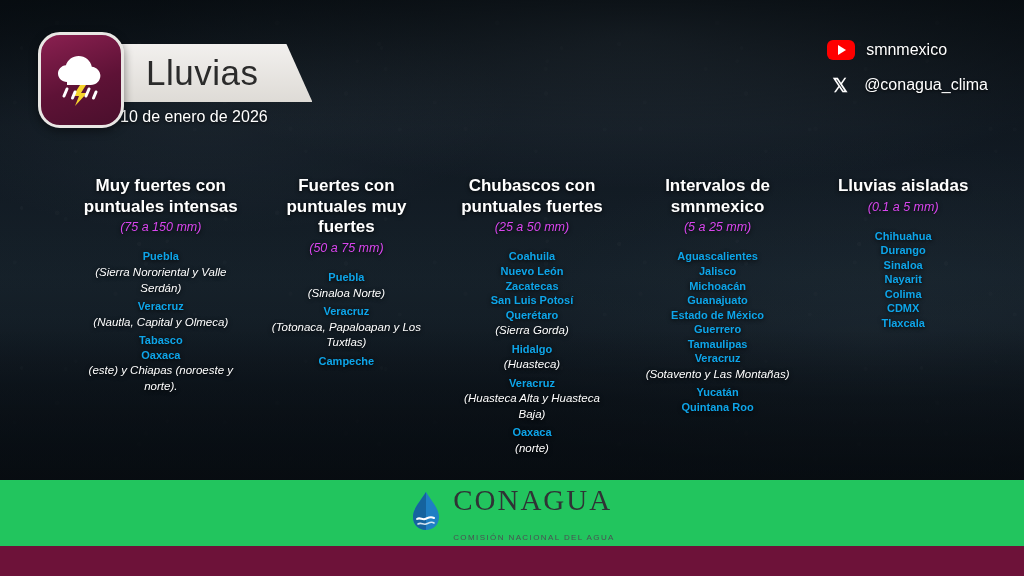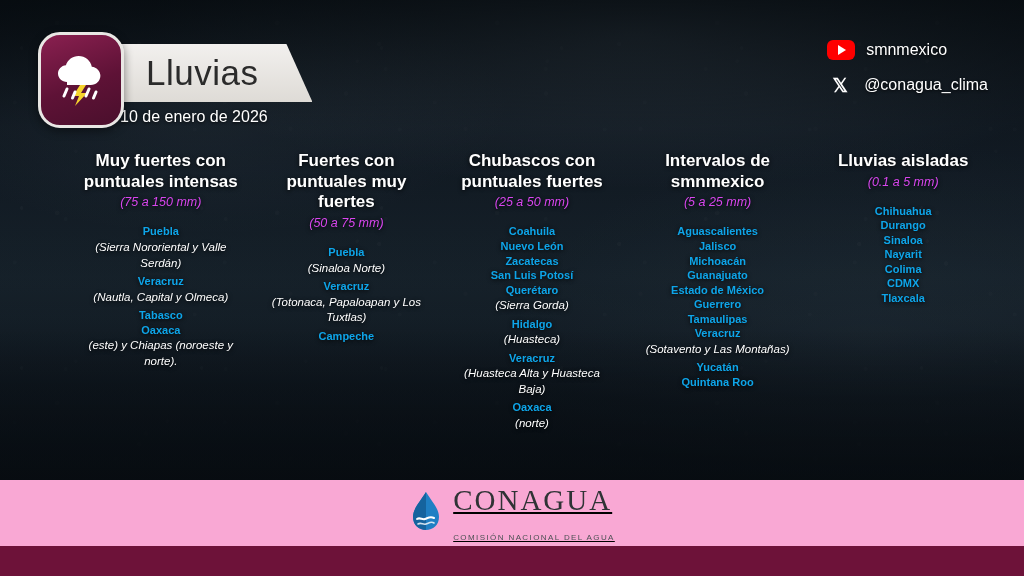--- a/index.html
+++ b/index.html
@@ -104,21 +104,21 @@
     border-top:5px solid transparent; border-bottom:5px solid transparent;
     margin-left:2px;
   }
   .x-icon {
     width:26px; height:24px; display:flex; align-items:center; justify-content:center;
     color:#fff; font-size:19px; font-weight:bold; font-family:"Liberation Serif", serif;
   }
 
   
   .columns {
-    position:absolute; left:0; right:0; top:151px;
+    position:absolute; left:0; right:0; top:176px;
     display:flex;
     padding:0 28px;
     margin-left:40px;
   }
   .col { flex:1; text-align:center; padding:0 6px; }
   .col-head {
     color:#ffffff; font-weight:bold; font-size:17px; line-height:1.22;
     text-shadow:0 1px 4px rgba(0,0,0,0.85);
   }
   .col-range {
@@ -132,22 +132,22 @@
   }
   .note {
     color:#ffffff; font-style:italic; font-size:11.5px; line-height:1.35;
     margin:1px 0 3px; padding:0 4px;
     text-shadow:0 1px 4px rgba(0,0,0,0.85);
   }
 
   
   .footer-white {
     position:absolute; left:0; right:0; bottom:30px; height:66px;
-    background:#f9a8d4;
-    display:flex; align-items:center; justify-content:center;text-decoration:underline;
+    background:#22c55e;
+    display:flex; align-items:center; justify-content:center;
   }
   .footer-bar {
     position:absolute; left:0; right:0; bottom:0; height:30px;
     background:#6d1239;
   }
   .logo { display:flex; align-items:center; gap:10px; }
   .logo-mark { width:34px; height:44px; display:block; }
   .logo-text { display:flex; flex-direction:column; justify-content:center; }
   .logo-main {
     font-size:29px; letter-spacing:2px; color:#2f3335; font-weight:normal;

